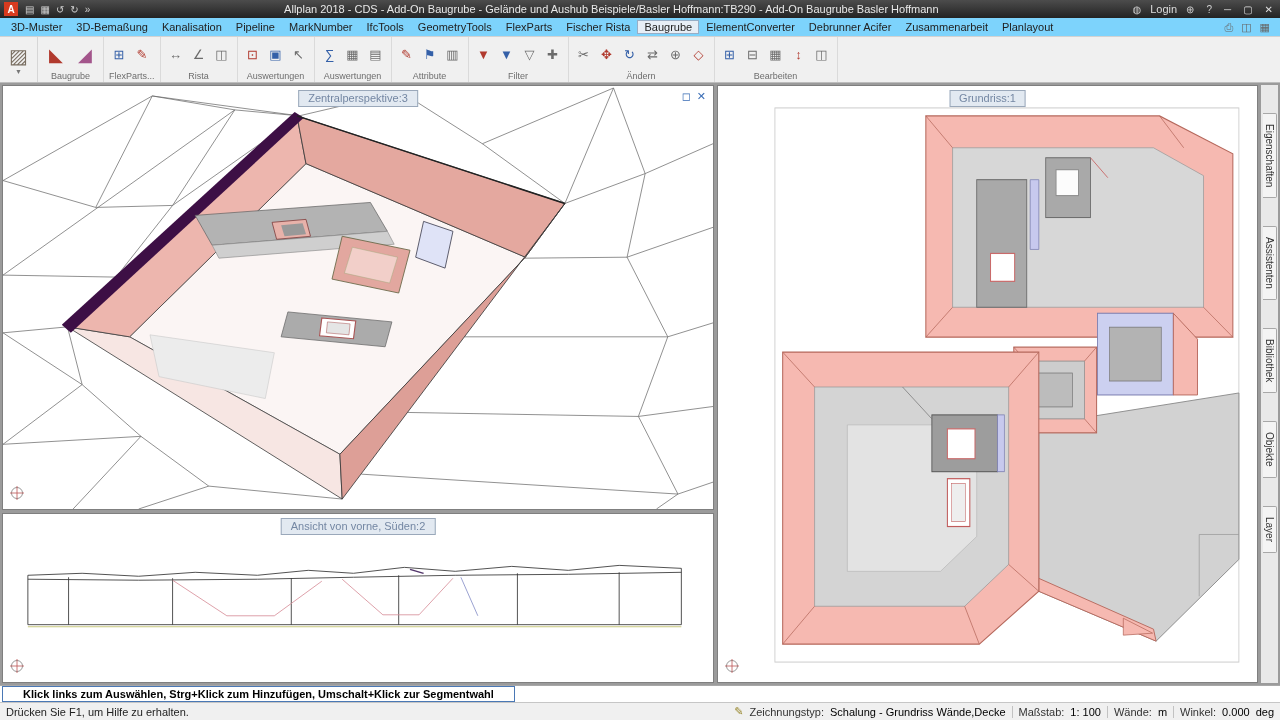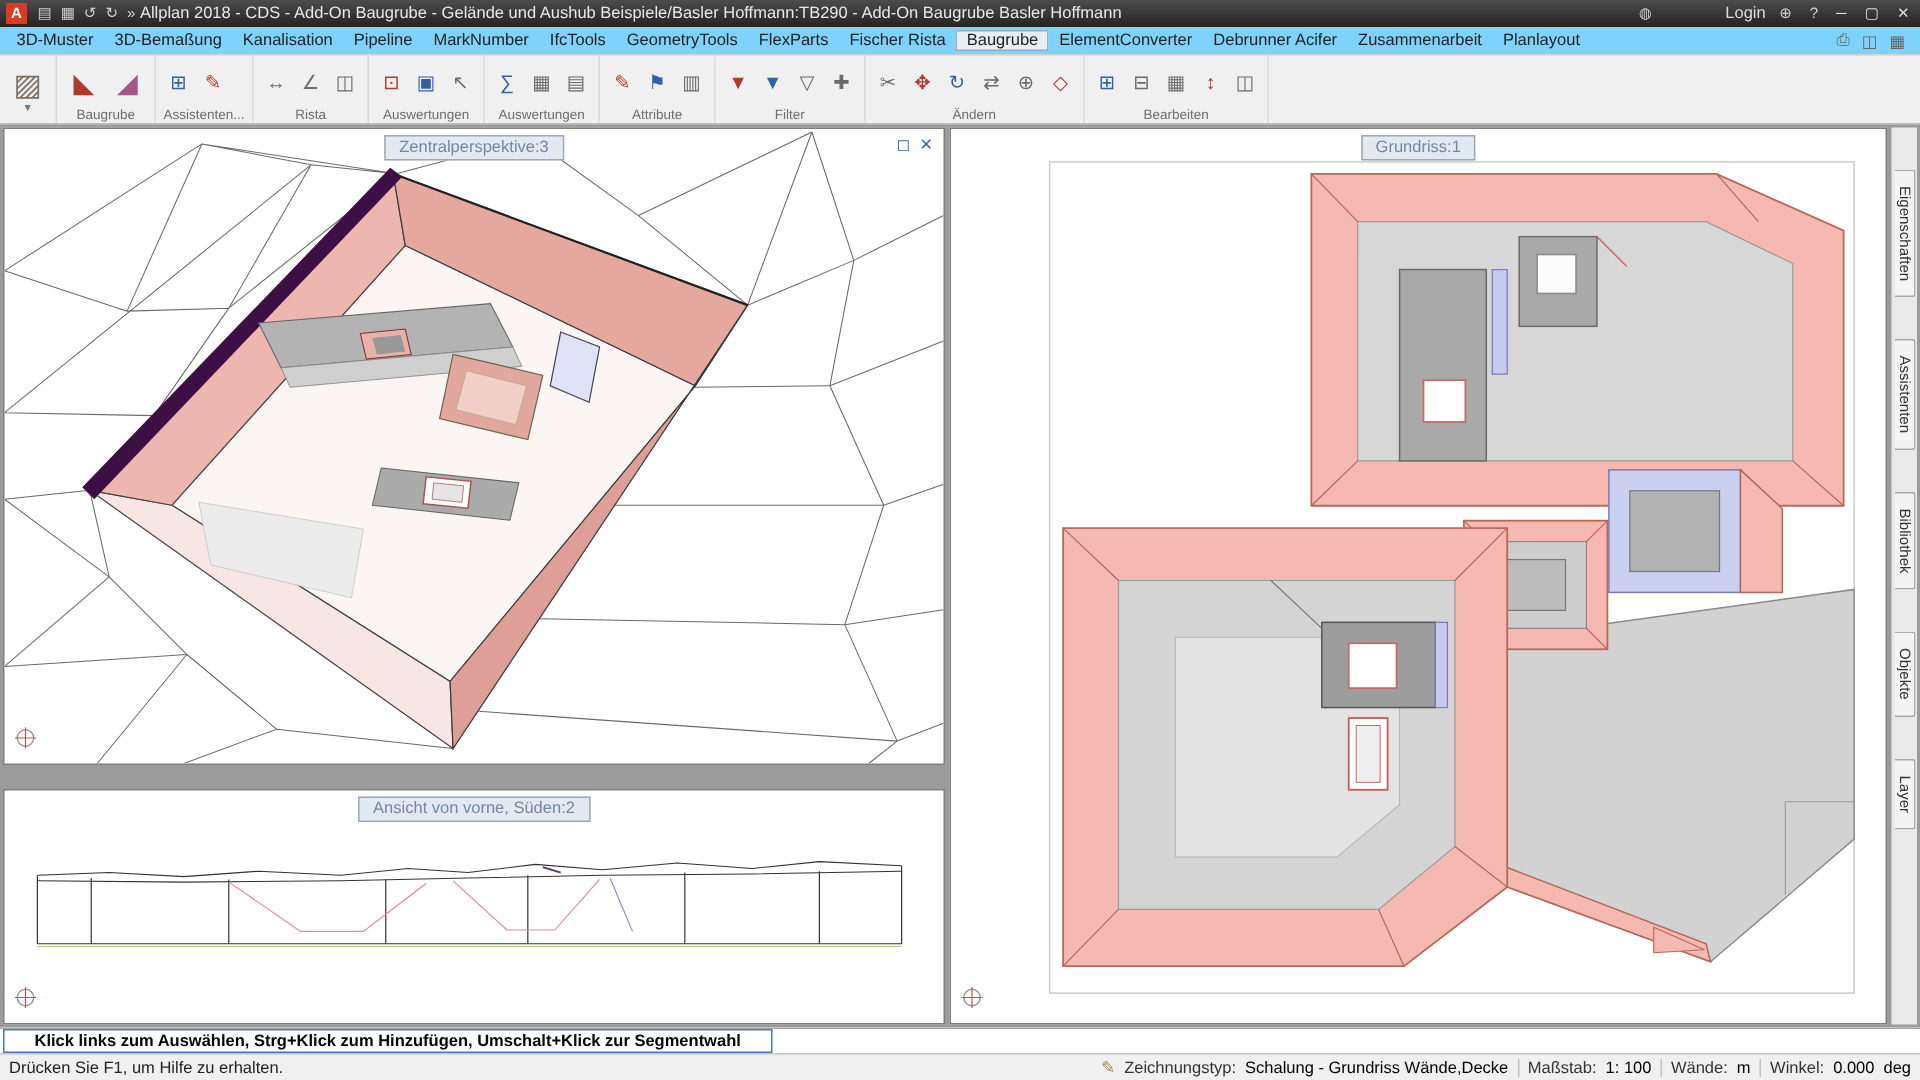--- a/index.html
+++ b/index.html
@@ -6,23 +6,23 @@
   html,body { width:1280px; height:720px; overflow:hidden; }
   body { font-family:"Liberation Sans", sans-serif; background:#d4d0c8; }
   .window { width:1280px; height:720px; display:flex; flex-direction:column; }
 
   
   .titlebar { height:18px; background:linear-gradient(#4c4c4c,#232323); color:#e8e8e8;
     display:flex; align-items:center; font-size:11px; padding:0 4px; flex:0 0 18px; }
   .titlebar .logo { width:14px; height:14px; background:#d83b1f; color:#fff; font-weight:bold;
     font-size:10px; display:flex; align-items:center; justify-content:center; margin-right:4px; }
   .tb-ic { color:#cfcfcf; font-size:10px; padding:0 3px; }
-  .tb-title { flex:1; white-space:nowrap; overflow:hidden; font-size:11px; }
+  .tb-title { flex:1; text-align:center; white-space:nowrap; overflow:hidden; font-size:11px; }
   .tb-right { display:flex; align-items:center; gap:6px; }
-  .tb-login { color:#ddd;margin-left:40px; }
+  .tb-login { color:#ddd; }
   .winbtn { color:#ddd; font-size:10px; padding:0 3px; }
 
   
   .menubar { height:19px; background:#7dd3fc; border-bottom:1px solid #d2d2d2;
     display:flex; align-items:center; font-size:11px; color:#222; padding:0 4px; flex:0 0 19px; }
   .menu-item { padding:1px 7px; white-space:nowrap; }
   .menu-item.active { border:1px solid #98aec6; background:#e7eef6; padding:0 6px; }
   .menubar-right { margin-left:auto; display:flex; gap:8px; color:#666; font-size:11px; padding-right:6px; }
 
   
@@ -35,21 +35,21 @@
   .tgroup { display:flex; flex-direction:column; border-right:1px solid #dadada; padding:2px 5px 1px 5px; }
   .ticons { display:flex; gap:3px; flex:1; align-items:center; }
   .ticon { width:20px; height:20px; display:flex; align-items:center; justify-content:center;
     font-size:13px; color:#4a4a4a; border:1px solid transparent; }
   .ticon.big { width:26px; height:26px; font-size:18px; }
   .ticon.r { color:#b13a2e; } .ticon.b { color:#3460a8; } .ticon.p { color:#a3558b; } .ticon.g { color:#6b6b6b; }
   .tlabel { font-size:9px; color:#6d6d6d; text-align:center; white-space:nowrap; padding-top:1px; }
 
   
   .workspace { flex:1 1 auto; background:#9b9b9b; display:flex; padding:2px; gap:3px; min-height:0; }
-  .left-pane { width:628px; display:flex; flex-direction:column; gap:16px; min-height:0; }
+  .left-pane { width:712px; display:flex; flex-direction:column; gap:3px; min-height:0; }
   .viewport { background:#ffffff; border:1px solid #7f7f7f; position:relative; overflow:hidden; }
   .vp-persp { flex:0 0 425px; }
   .vp-front { flex:1 1 auto; }
   .right-pane { flex:1 1 auto; display:flex; min-width:0; }
   .vp-plan { flex:1 1 auto; }
   .vp-title { position:absolute; top:4px; left:50%; transform:translateX(-50%);
     background:#e2e9f1; border:1px solid #9aa8ba; color:#7487a3; font-size:11px;
     padding:0 9px; line-height:15px; white-space:nowrap; z-index:5; }
   .vp-ctrl { position:absolute; top:4px; right:7px; z-index:6; display:flex; gap:6px;
     color:#3a6db5; font-size:11px; }
@@ -131,21 +131,21 @@
         <span class="ticon big r">◣</span>
         <span class="ticon big p">◢</span>
       </div>
       <div class="tlabel">Baugrube</div>
     </div>
     <div class="tgroup">
       <div class="ticons">
         <span class="ticon b">⊞</span>
         <span class="ticon r">✎</span>
       </div>
-      <div class="tlabel">Assistenten...</div>
+      <div class="tlabel">FlexParts...</div>
     </div>
     <div class="tgroup">
       <div class="ticons">
         <span class="ticon g">↔</span>
         <span class="ticon g">∠</span>
         <span class="ticon g">◫</span>
       </div>
       <div class="tlabel">Rista</div>
     </div>
     <div class="tgroup">

